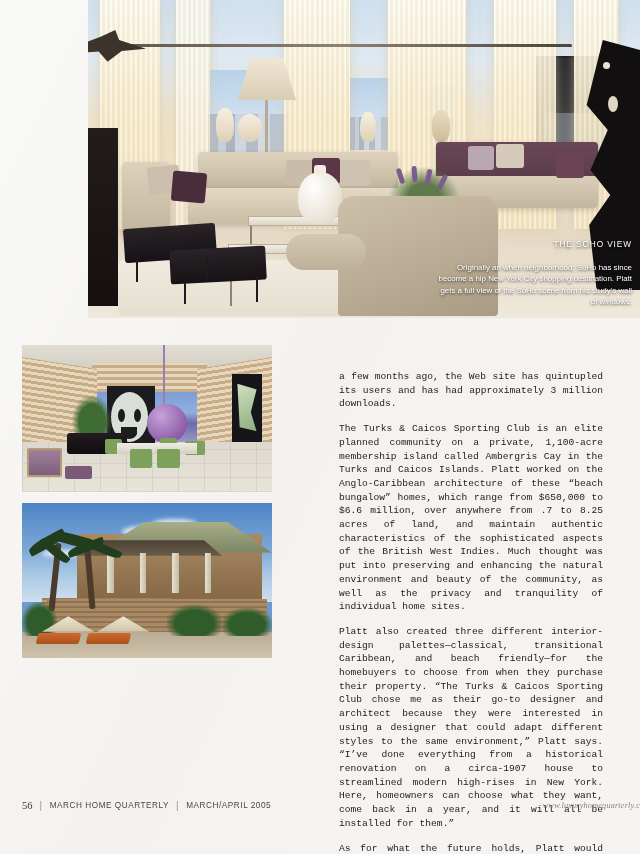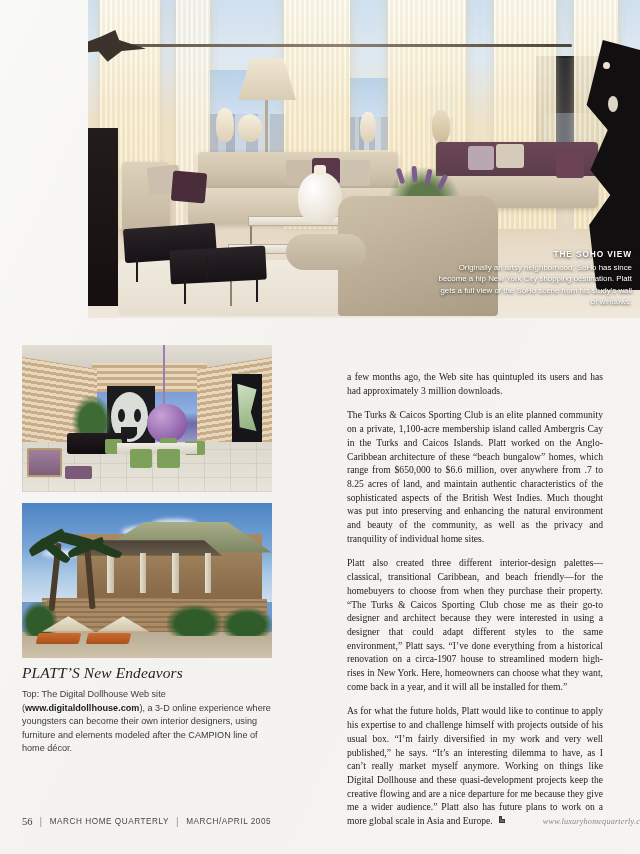--- a/index.html
+++ b/index.html
@@ -189,21 +189,21 @@
   .sculpt-hole { position:absolute; right:22px; top:96px; width:10px; height:16px; background:#ded5c4; border-radius:50%; }
   .sculpt-hole2 { position:absolute; right:30px; top:62px; width:7px; height:7px; background:#ece3d2; border-radius:50%; }
   
   .hero-caption {
     position:absolute; right:8px; bottom:10px; width:196px;
     text-align:right; color:#ffffff;
     font-family:"Liberation Sans", sans-serif;
     text-shadow:0 1px 3px rgba(0,0,0,.85);
   }
   .hero-caption .hc-title {
-    font-size:8.3px; letter-spacing:.9px; margin-bottom:3px; font-weight:700;
+    font-size:8.3px; letter-spacing:.9px; margin-bottom:13px; font-weight:400;
   }
   .hero-caption .hc-body { font-size:7.9px; line-height:11.6px; }
 
   
   .img-dollhouse {
     position:absolute; left:22px; top:345px; width:250px; height:147px;
     overflow:hidden; background:#cfcac0;
   }
   .dh-ceiling { position:absolute; left:0; top:0; width:100%; height:16%;
      background:linear-gradient(180deg,#e2ded4,#d3cec3); }
@@ -349,24 +349,24 @@
     text-align:left;
   }
   .cap-body b { font-weight:700; color:#1d1d1d; }
   .cap-p { margin:0; }
 
   
   .col-right {
     position:absolute; left:339px; top:370px; width:264px;
   }
   .body-p {
-    font-family:Liberation Serif, serif;
+    font-family:Liberation Mono, monospace;
     font-size:9.6px; line-height:13.7px;
     text-align:justify; color:#1e1b1a;
-    margin:0 0 11px 8px;
+    margin:0 0 11px 0;
   }
   .section-head {
     font-family:"Liberation Sans", sans-serif;
     font-weight:300; font-size:13.6px; letter-spacing:.4px;
     color:#2a2724; margin:6px 0 5px 0;
     white-space:nowrap;
   }
   .endmark {
     display:inline-block; width:6px; height:7px;
     border:1px solid #3b3834; background:#6d6862;
@@ -374,21 +374,21 @@
     position:relative;
   }
   .endmark::after{
     content:""; position:absolute; right:-1px; top:-1px;
     width:3px; height:3px; background:#f4f3f0;
     border-left:1px solid #3b3834; border-bottom:1px solid #3b3834;
   }
 
   
   .footer {
-    position:absolute; left:0; bottom:0; width:100%; height:48px;
+    position:absolute; left:0; bottom:16px; width:100%; height:48px;
   }
   .footer-left {
     position:absolute; left:22px; top:10px;
     font-family:"Liberation Sans", sans-serif;
     font-size:8.2px; letter-spacing:.55px; color:#4a4744;
     display:flex; align-items:center; gap:0;
   }
   .pg-num { font-size:10.5px; letter-spacing:0; color:#3b3835; font-family:"Liberation Serif",serif; }
   .sep { color:#9a968f; margin:0 7px; font-size:10px; }
   .footer-right {
@@ -480,21 +480,21 @@
 
       <div class="cabinet"></div>
       <div class="bird"></div>
       <div class="sculpt"></div>
       <div class="sculpt-hole"></div>
       <div class="sculpt-hole2"></div>
     </div>
 
     <div class="hero-caption">
       <div class="hc-title">THE SOHO VIEW</div>
-      <div class="hc-body">Originally an artsy neighborhood, SoHo has since become a hip New York City shopping destination. Platt gets a full view of the SoHo scene from his study’s wall of windows.</div>
+      <div class="hc-body">Originally an when neighborhood, SoHo has since become a hip New York City shopping destination. Platt gets a full view of the SoHo scene from his study’s wall of windows.</div>
     </div>
   </div>
 
   <div class="img-dollhouse">
     <div class="dh-ceiling"></div>
     <div class="dh-window"></div>
     <div class="slat-wall sw-back"></div>
     <div class="slat-wall sw-left"></div>
     <div class="slat-wall sw-right"></div>
     <div class="dh-floor"></div>
@@ -540,27 +540,22 @@
     <div class="bg-frond" style="left:26%;top:27%;width:14%;height:6%;transform:rotate(24deg)"></div>
     <div class="bg-bush bb1"></div>
     <div class="bg-bush bb2"></div>
     <div class="bg-bush bb3"></div>
     <div class="bg-lounge bl1"></div>
     <div class="bg-lounge bl2"></div>
     <div class="bg-umb bu1"></div>
     <div class="bg-umb bu2"></div>
   </div>
 
-  <div class="cap-title">
-    <span>PLATT’S</span>
-    <span>New Endeavors</span>
-  </div>
 
   <div class="cap-body">
-    <p class="cap-p"><span>Top: The Digital Dollhouse Web site (</span><b>www.digitaldollhouse.com</b><span>), a 3-D online experience where youngsters can become their own interior designers, using furniture and elements modeled after the CAMPION line of home décor.</span></p>
   </div>
 
   <div class="col-right">
     <p class="body-p">a few months ago, the Web site has quintupled its users and has had approximately 3 million downloads.</p>
     <p class="body-p">The Turks &amp; Caicos Sporting Club is an elite planned community on a private, 1,100-acre membership island called Ambergris Cay in the Turks and Caicos Islands. Platt worked on the Anglo-Caribbean architecture of these “beach bungalow” homes, which range from $650,000 to $6.6 million, over anywhere from .7 to 8.25 acres of land, and maintain authentic characteristics of the sophisticated aspects of the British West Indies. Much thought was put into preserving and enhancing the natural environment and beauty of the community, as well as the privacy and tranquility of individual home sites.</p>
     <p class="body-p">Platt also created three different interior-design palettes—classical, transitional Caribbean, and beach friendly—for the homebuyers to choose from when they purchase their property. “The Turks &amp; Caicos Sporting Club chose me as their go-to designer and architect because they were interested in using a designer that could adapt different styles to the same environment,” Platt says. “I’ve done everything from a historical renovation on a circa-1907 house to streamlined modern high-rises in New York. Here, homeowners can choose what they want, come back in a year, and it will all be installed for them.”</p>
     <p class="body-p"><span>As for what the future holds, Platt would like to continue to apply his expertise to and challenge himself with projects outside of his usual box. “I’m fairly diversified in my work and very well published,” he says. “It’s an interesting dilemma to have, as I can’t really market myself anymore. Working on things like Digital Dollhouse and these quasi-development projects keep the creative flowing and are a nice departure for me because they give me a wider audience.” Platt also has future plans to work on a more global scale in Asia and Europe.</span><span class="endmark"></span></p>
   </div>
 
   <div class="footer">

